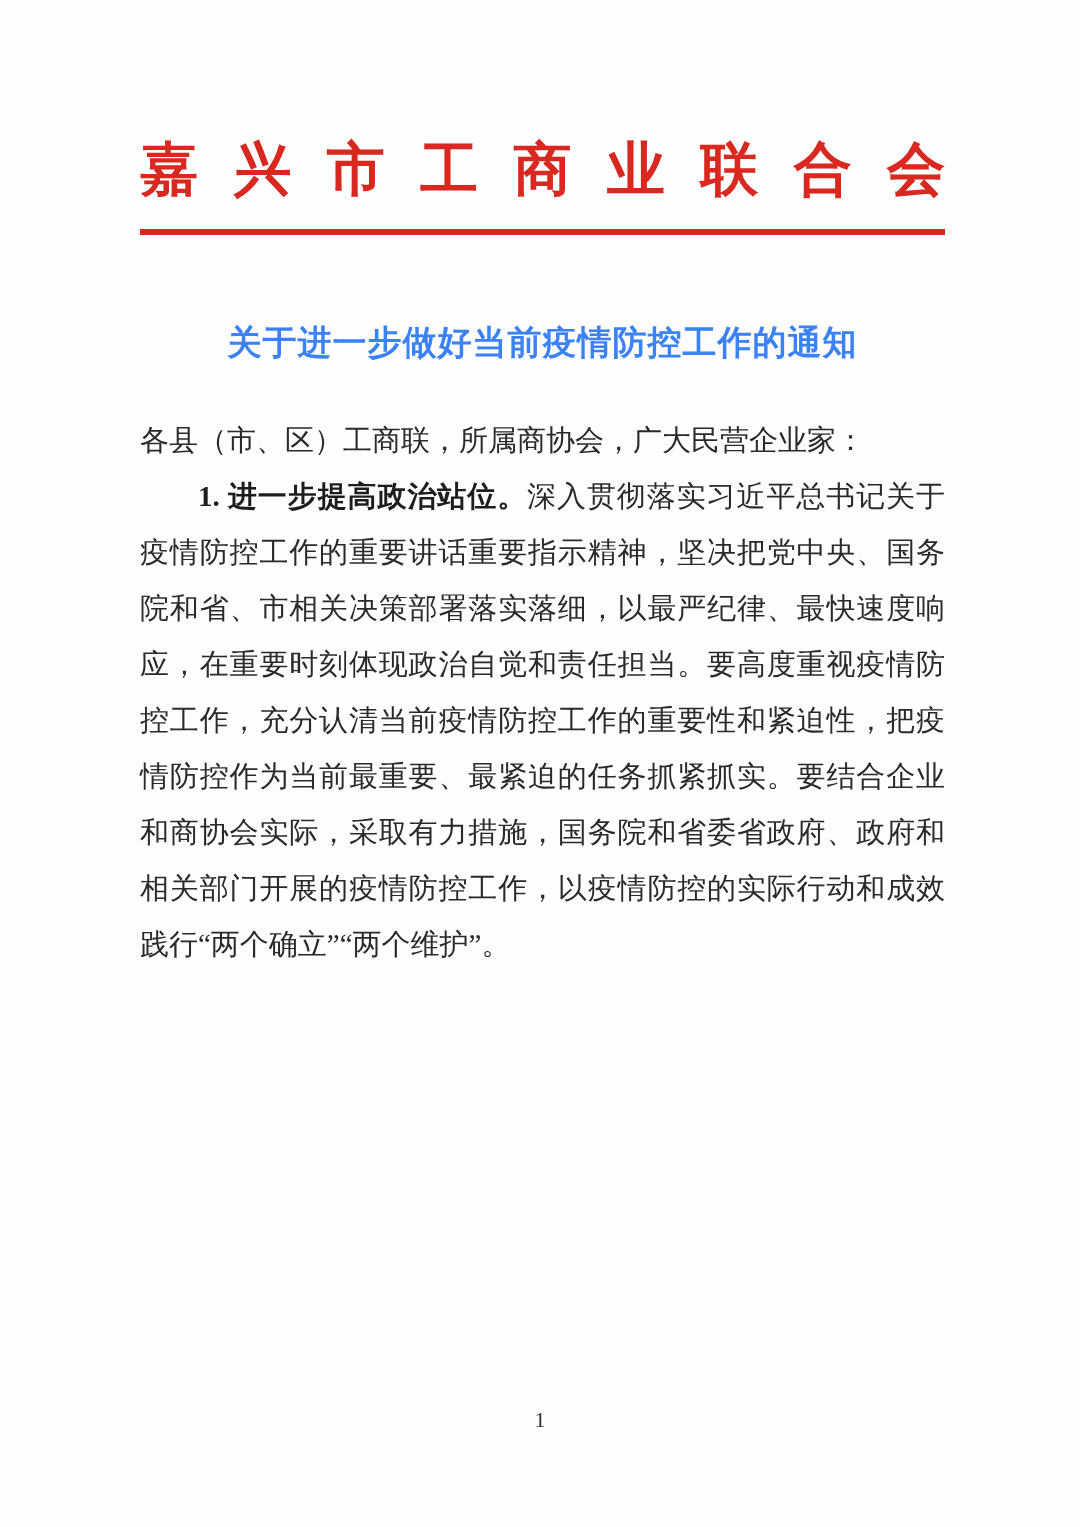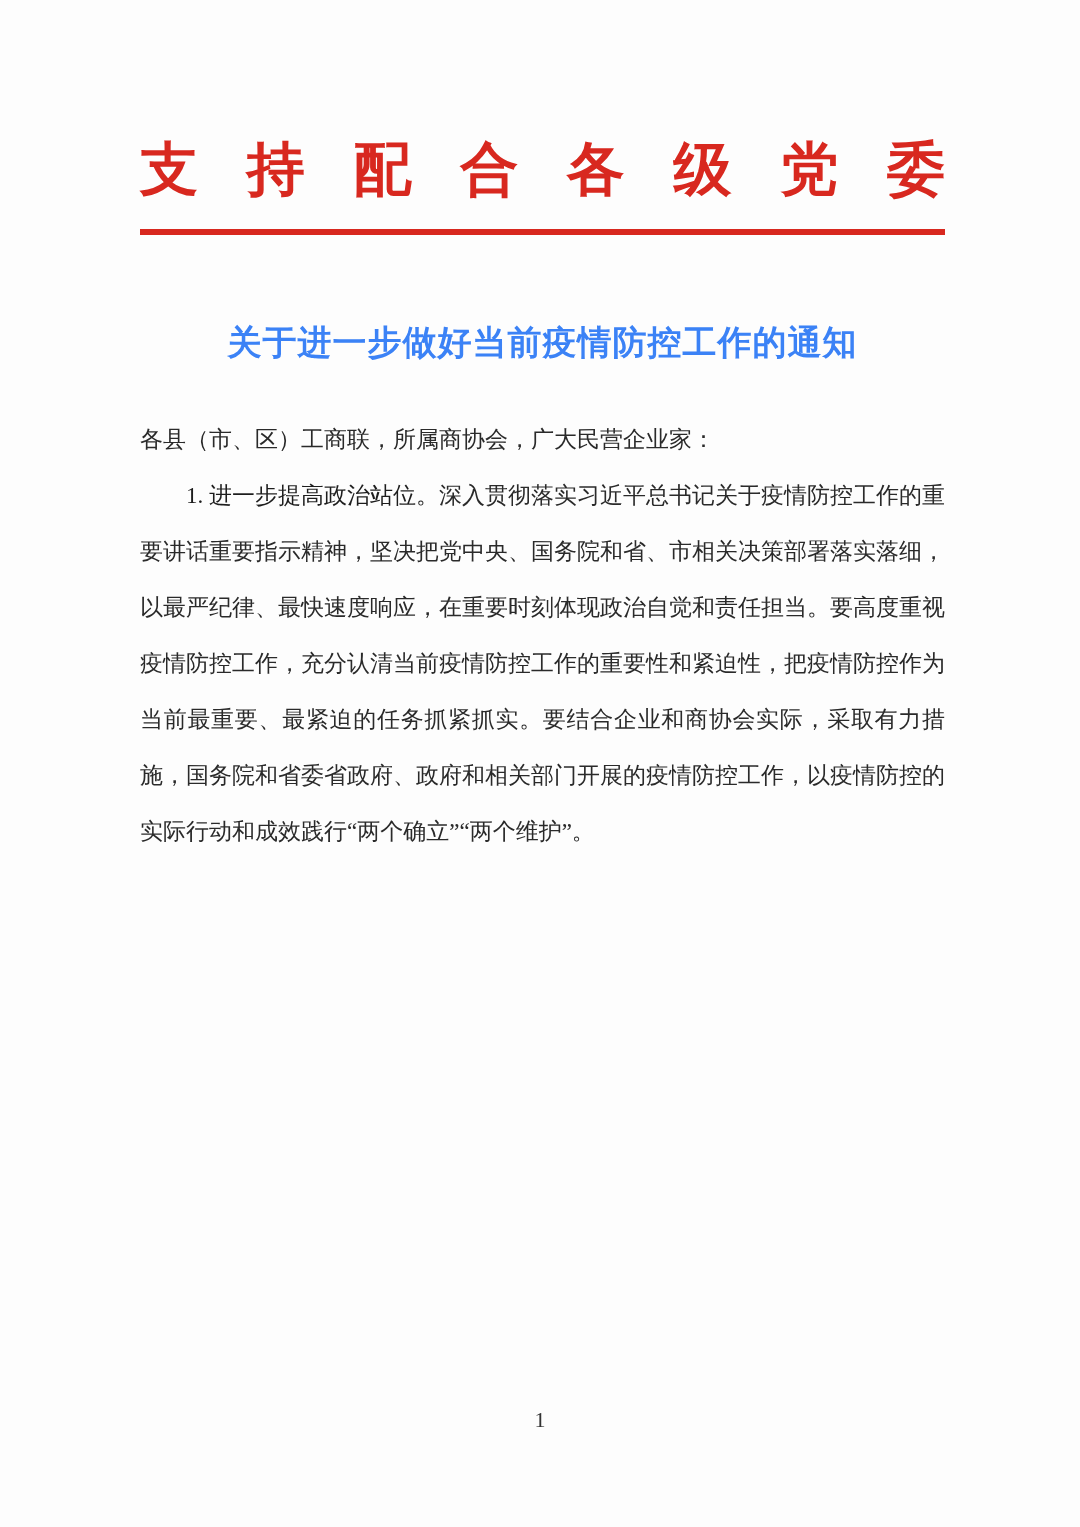--- a/index.html
+++ b/index.html
@@ -49,53 +49,53 @@
     font-weight: bold;
     letter-spacing: 1px;
     color: #3b82f6;
     line-height: 48px;
   }
   .body-text {
     position: absolute;
     left: 140px;
     top: 412px;
     width: 805px;
-    font-size: 23px;
+    font-size: 29px;
     line-height: 56px;
     color: #2a2a2a;
     text-align: justify;
   }
   .body-text p {
     margin: 0;
     padding: 0;
   }
   .indent {
     text-indent: 2em;
   }
   .bold-lead {
-    font-weight: normal;
+    font-weight: bold;
     color: #1d1d1d;
   }
   .page-number {
     position: absolute;
     left: 0;
     top: 1405px;
     width: 1080px;
     text-align: center;
     font-size: 22px;
     line-height: 30px;
     color: #333333;
   }
 </style>
 </head>
 <body>
 
 <div class="page">
 
-  <div class="org-header">支持配合各级党委</div>
+  <div class="org-header">嘉兴市工商业联合会</div>
 
   <div class="red-divider"></div>
 
   <h1 class="doc-title">关于进一步做好当前疫情防控工作的通知</h1>
 
   <div class="body-text">
     <p>各县（市、区）工商联，所属商协会，广大民营企业家：</p>
     <p class="indent"><span class="bold-lead">1. 进一步提高政治站位。</span><span>深入贯彻落实习近平总书记关于疫情防控工作的重要讲话重要指示精神，坚决把党中央、国务院和省、市相关决策部署落实落细，以最严纪律、最快速度响应，在重要时刻体现政治自觉和责任担当。要高度重视疫情防控工作，充分认清当前疫情防控工作的重要性和紧迫性，把疫情防控作为当前最重要、最紧迫的任务抓紧抓实。要结合企业和商协会实际，采取有力措施，国务院和省委省政府、政府和相关部门开展的疫情防控工作，以疫情防控的实际行动和成效践行“两个确立”“两个维护”。</span></p>
   </div>
 

